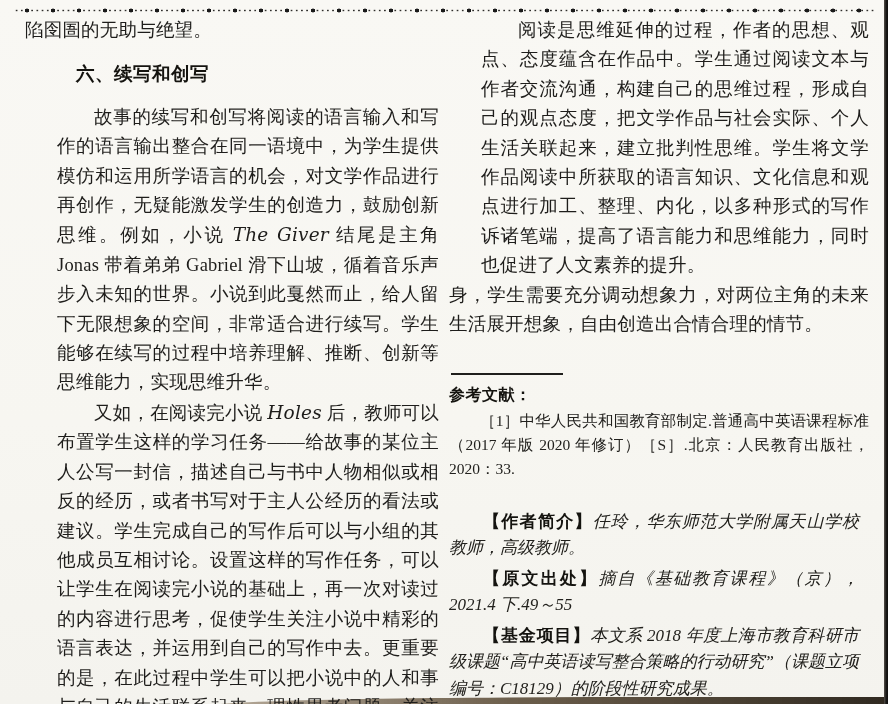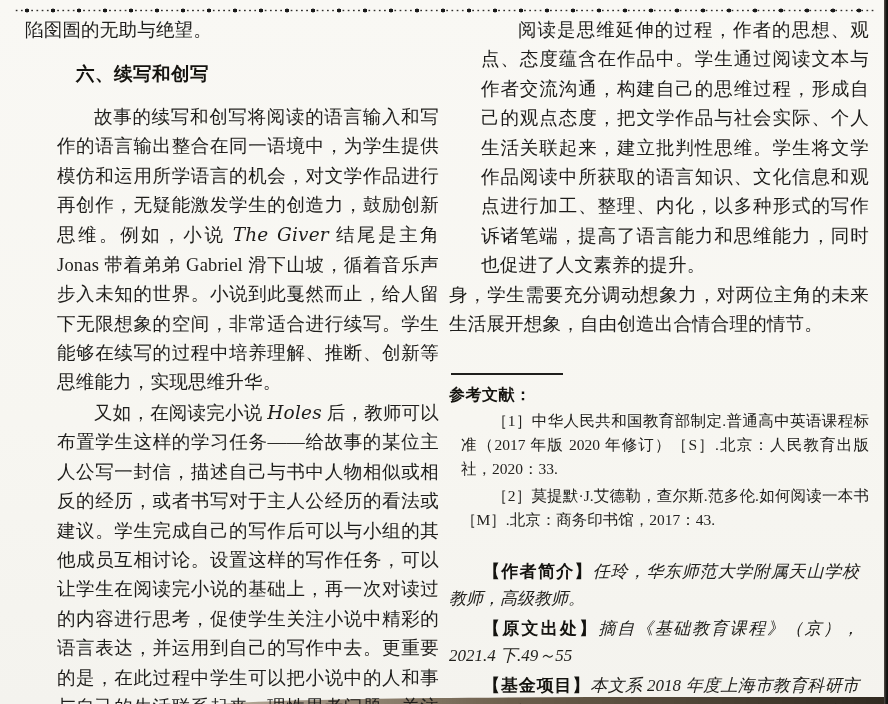--- a/index.html
+++ b/index.html
@@ -47,21 +47,21 @@
   }
   .em{font-style:italic;font-family:"DejaVu Serif","Liberation Serif",serif;}
 
   .ref-divider{width:112px;height:2px;background:#1f1e1c;margin:34px 0 8px 2px;}
   .ref-heading{
     font-family:"Liberation Sans","DejaVu Sans",sans-serif;
     font-weight:700;font-size:16px;line-height:24px;color:#14130f;
     margin:0 0 2px 0;letter-spacing:.5px;
   }
   .ref{
-    margin:0 0 3px 12px;font-size:15.5px;line-height:23.8px;
+    margin:0 0 3px 0;font-size:15.5px;line-height:23.8px;
     text-align:justify;color:#22211e;
   }
   .meta-block{margin-top:28px;}
   .meta{margin:0 10px 4px 0;font-size:17px;line-height:26.5px;text-align:justify;}
   .meta-label{
     font-family:"Liberation Sans","DejaVu Sans",sans-serif;
     font-weight:700;font-style:normal;color:#14130f;letter-spacing:.5px;
   }
   .meta-text{font-style:italic;color:#22211d;}
 </style>
@@ -82,21 +82,20 @@
     <p class="body indent"><span>再如，更重要的是 </span><span class="em">The Phantom of the Opera</span><span> 后，教师请学生以女主人公 Christine 的监护人 Madame Valerius 的身份，给自己在巴黎的姐姐写信，讲述自己与 Christine 和 Raoul 在斯堪的纳维亚的生活。这个写作任务基于故事的结局，但完全超越了故事本</span></p>
   </div>
 
   <div class="col col-right">
     <p class="body indent">阅读是思维延伸的过程，作者的思想、观点、态度蕴含在作品中。学生通过阅读文本与作者交流沟通，构建自己的思维过程，形成自己的观点态度，把文学作品与社会实际、个人生活关联起来，建立批判性思维。学生将文学作品阅读中所获取的语言知识、文化信息和观点进行加工、整理、内化，以多种形式的写作诉诸笔端，提高了语言能力和思维能力，同时也促进了人文素养的提升。</p>
     <p class="body">身，学生需要充分调动想象力，对两位主角的未来生活展开想象，自由创造出合情合理的情节。</p>
 
     <div class="ref-divider"></div>
     <div class="ref-heading">参考文献：</div>
     <p class="ref indent">［1］中华人民共和国教育部制定.普通高中英语课程标准（2017 年版 2020 年修订）［S］.北京：人民教育出版社，2020：33.</p>
-    <p class="ref indent">［2］莫提默·J.艾德勒，查尔斯.范多伦.如何阅读一本书［M］.北京：商务印书馆，2017：43.</p>
 
     <div class="meta-block">
       <p class="meta indent">
         <span class="meta-label">【作者简介】</span><span class="meta-text">任玲，华东师范大学附属天山学校教师，高级教师。</span>
       </p>
       <p class="meta indent">
         <span class="meta-label">【原文出处】</span><span class="meta-text">摘自《基础教育课程》（京），2021.4 下.49～55</span>
       </p>
       <p class="meta indent">
         <span class="meta-label">【基金项目】</span><span class="meta-text">本文系 2018 年度上海市教育科研市级课题“高中英语读写整合策略的行动研究”（课题立项编号：C18129）的阶段性研究成果。</span>

